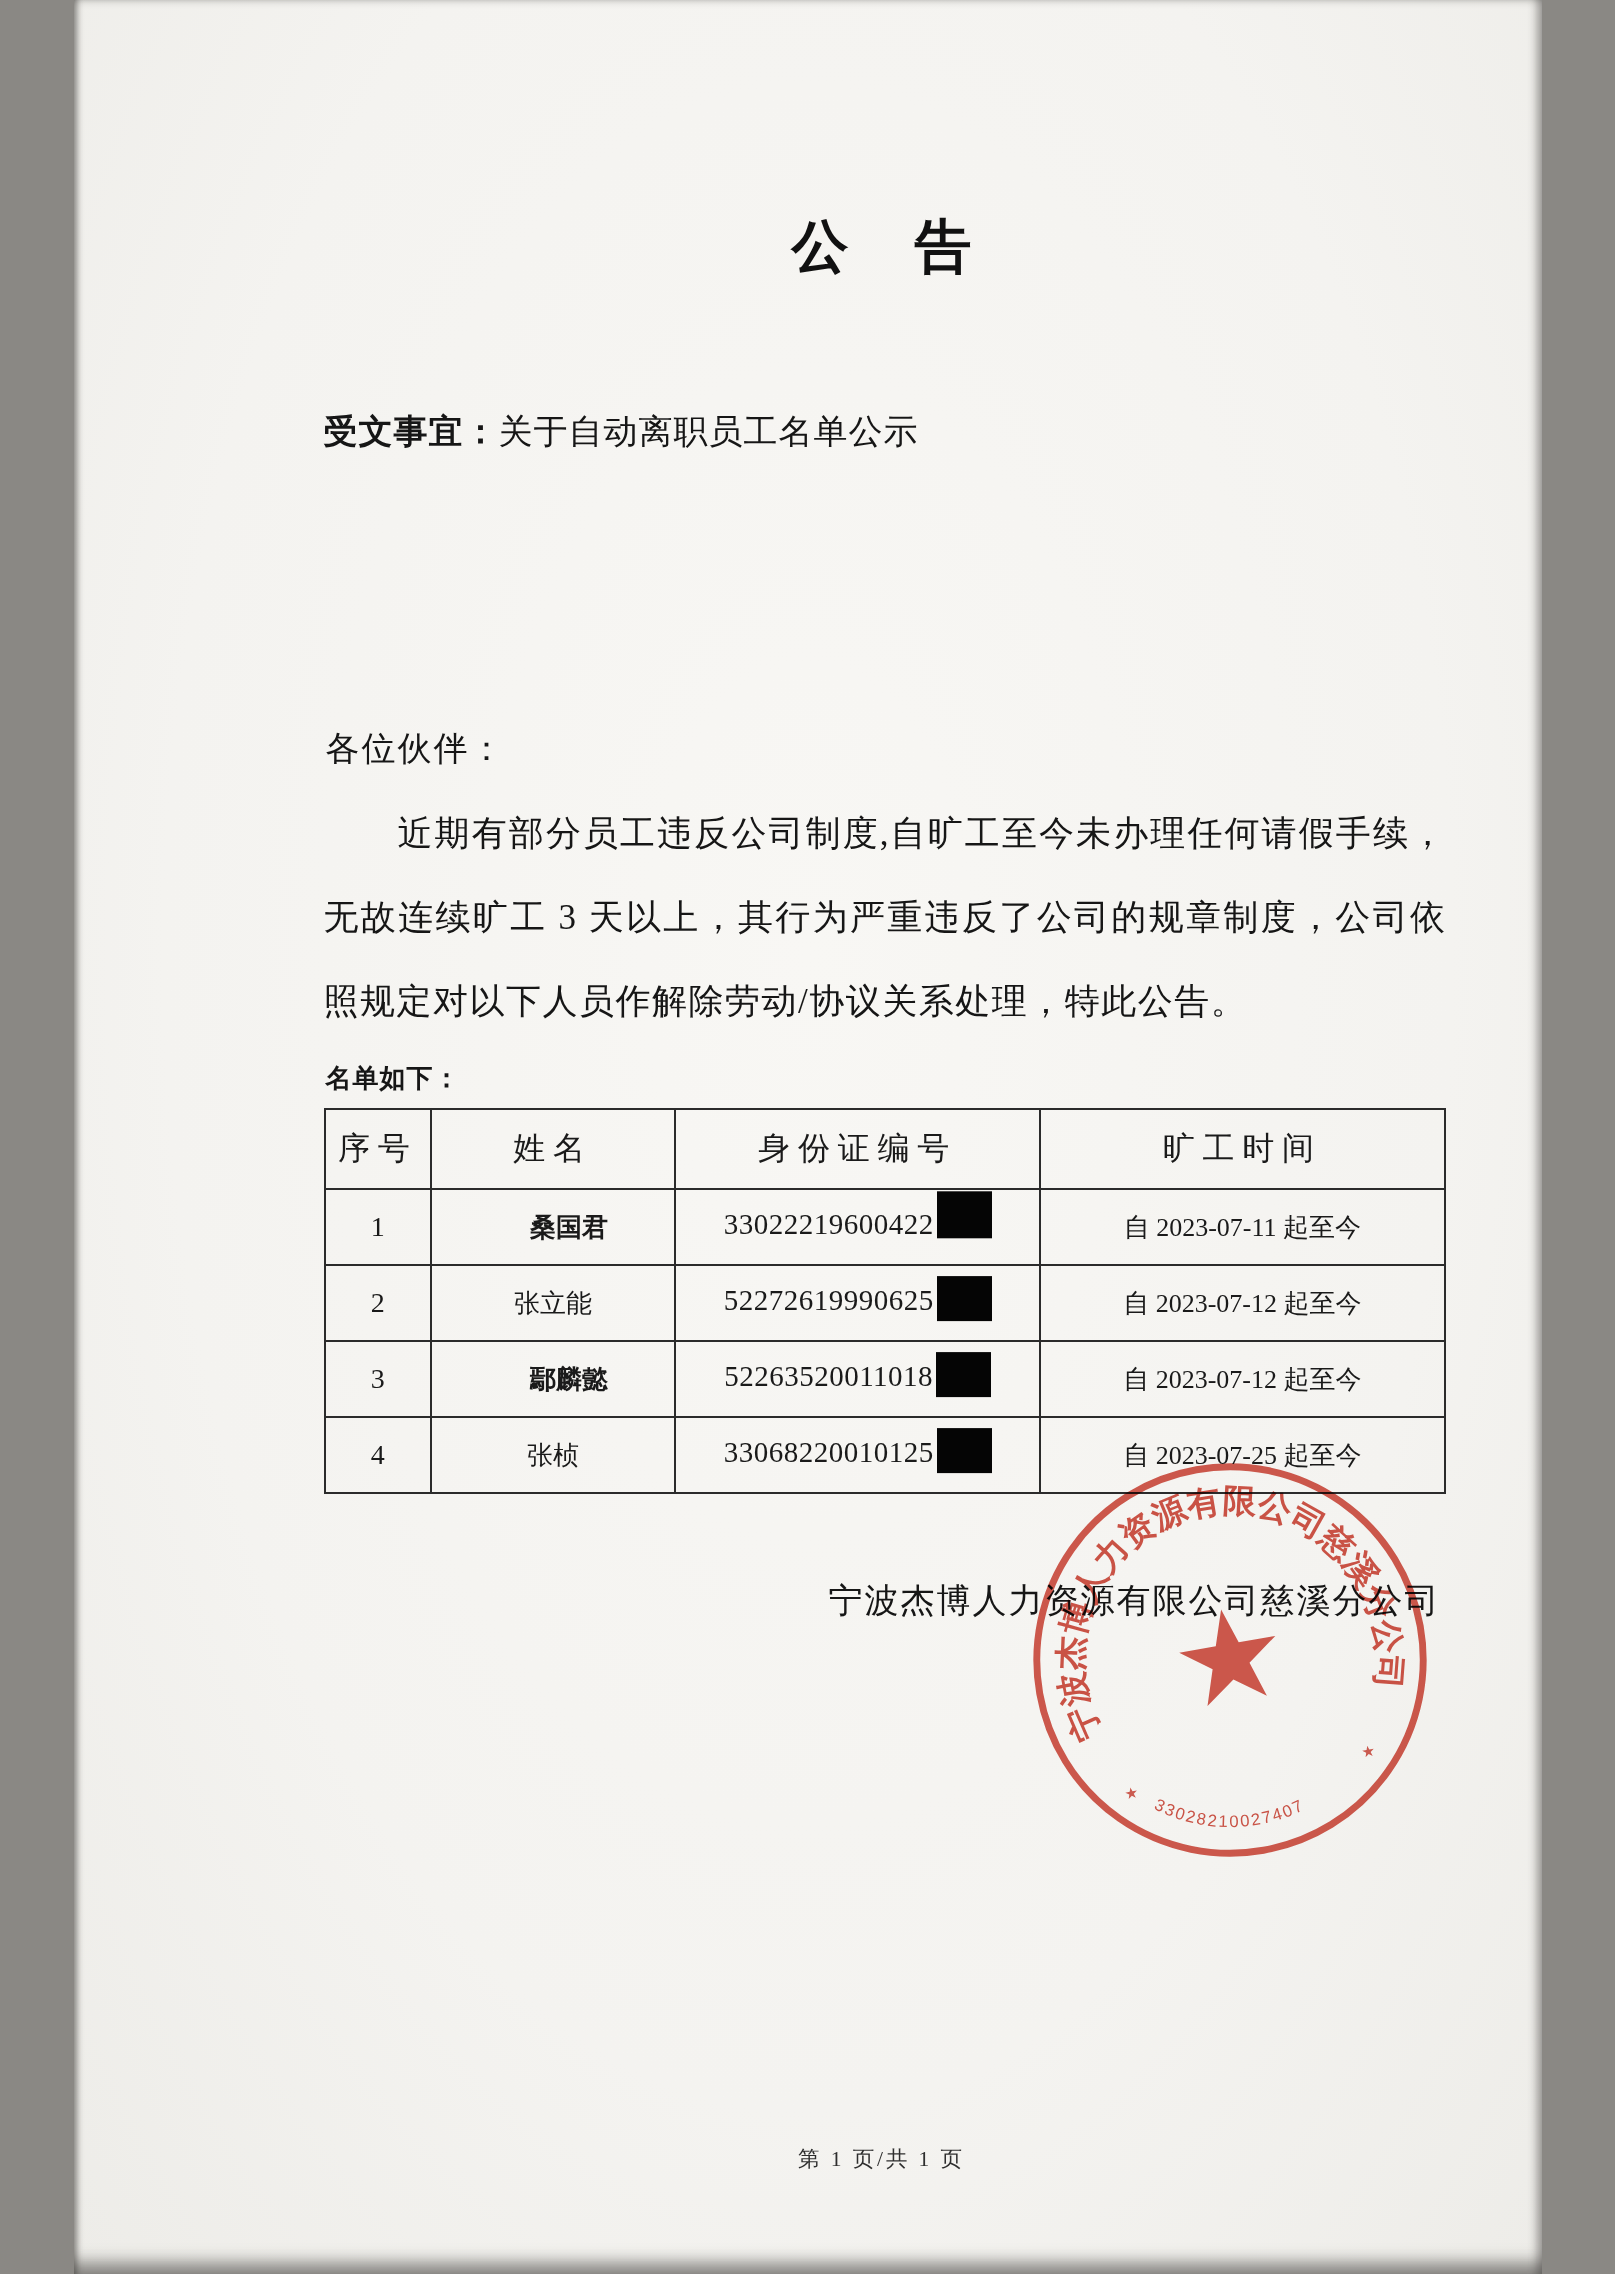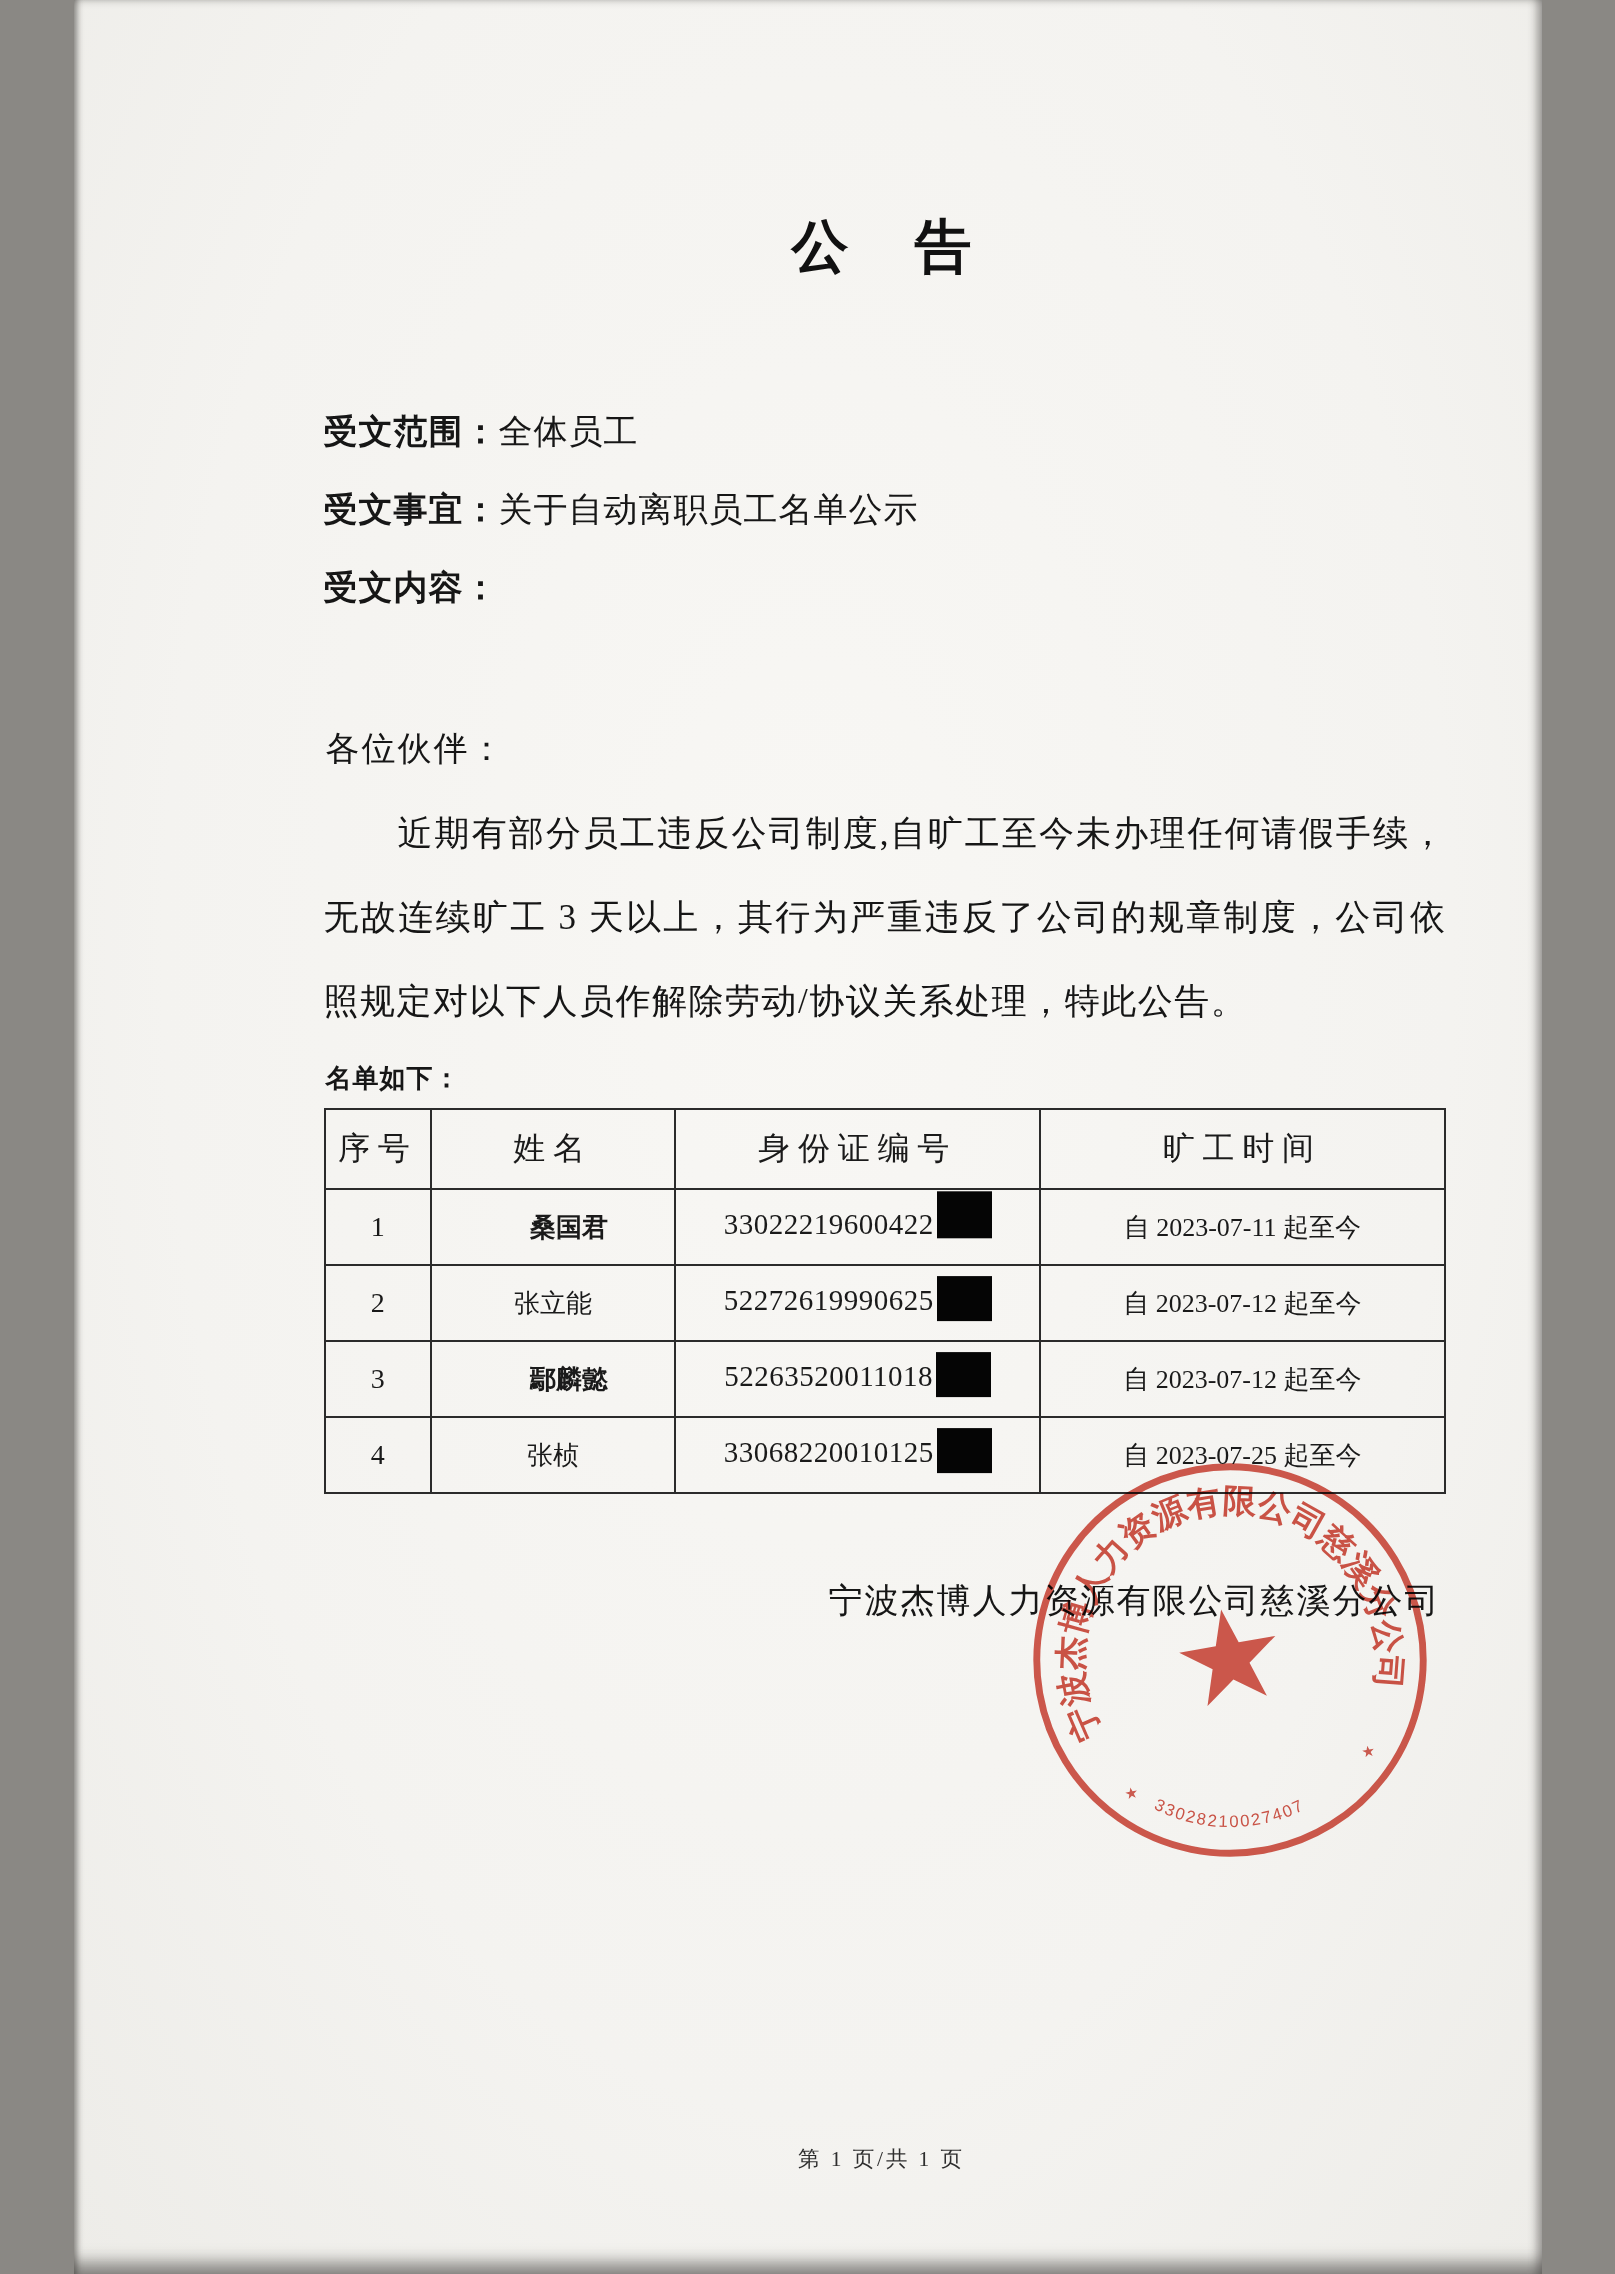--- a/index.html
+++ b/index.html
@@ -84,27 +84,21 @@
 </style>
 </head>
 <body>
 
 <div class="page">
 
   <h1 class="doc-title">公 告</h1>
 
   <div class="fields">
     <div class="field-line">
-      <span class="field-label">受文范围：</span><span class="field-value">全体员工</span>
-    </div>
-    <div class="field-line">
       <span class="field-label">受文事宜：</span><span class="field-value">关于自动离职员工名单公示</span>
-    </div>
-    <div class="field-line">
-      <span class="field-label">受文内容：</span><span class="field-value"></span>
     </div>
   </div>
 
   <div class="salutation">各位伙伴：</div>
 
   <p class="paragraph">近期有部分员工违反公司制度,自旷工至今未办理任何请假手续，无故连续旷工 3 天以上，其行为严重违反了公司的规章制度，公司依照规定对以下人员作解除劳动/协议关系处理，特此公告。</p>
 
   <div class="list-intro">名单如下：</div>
 
   <table class="roster">

